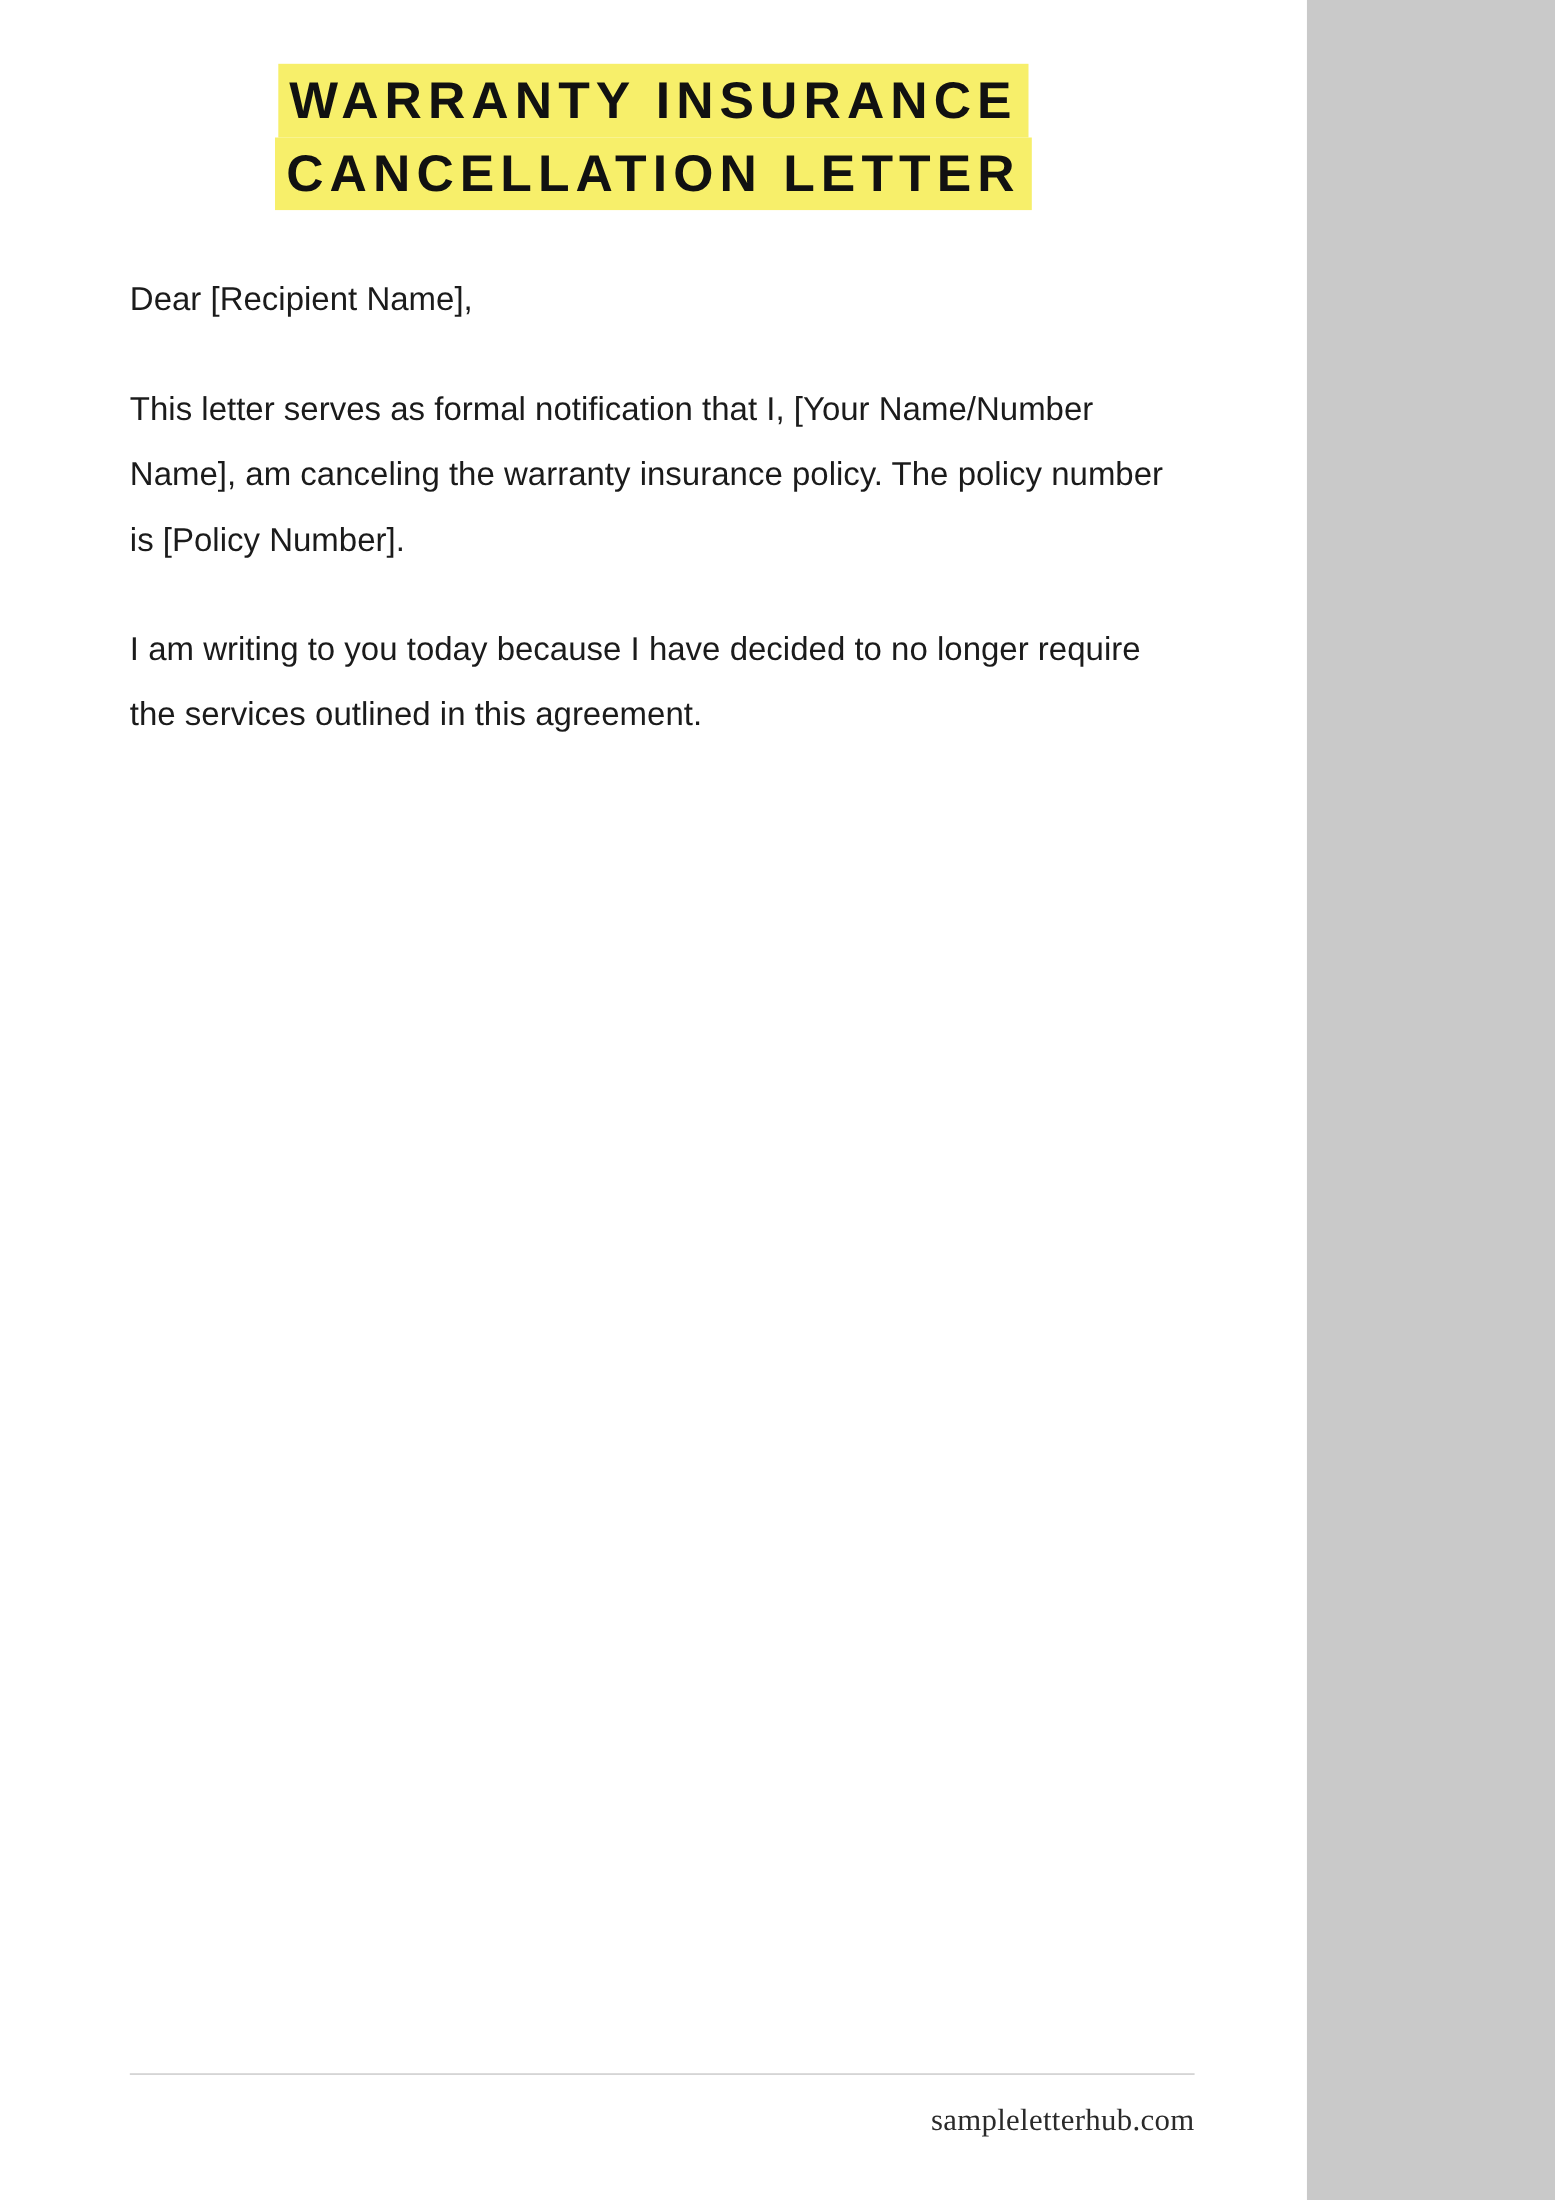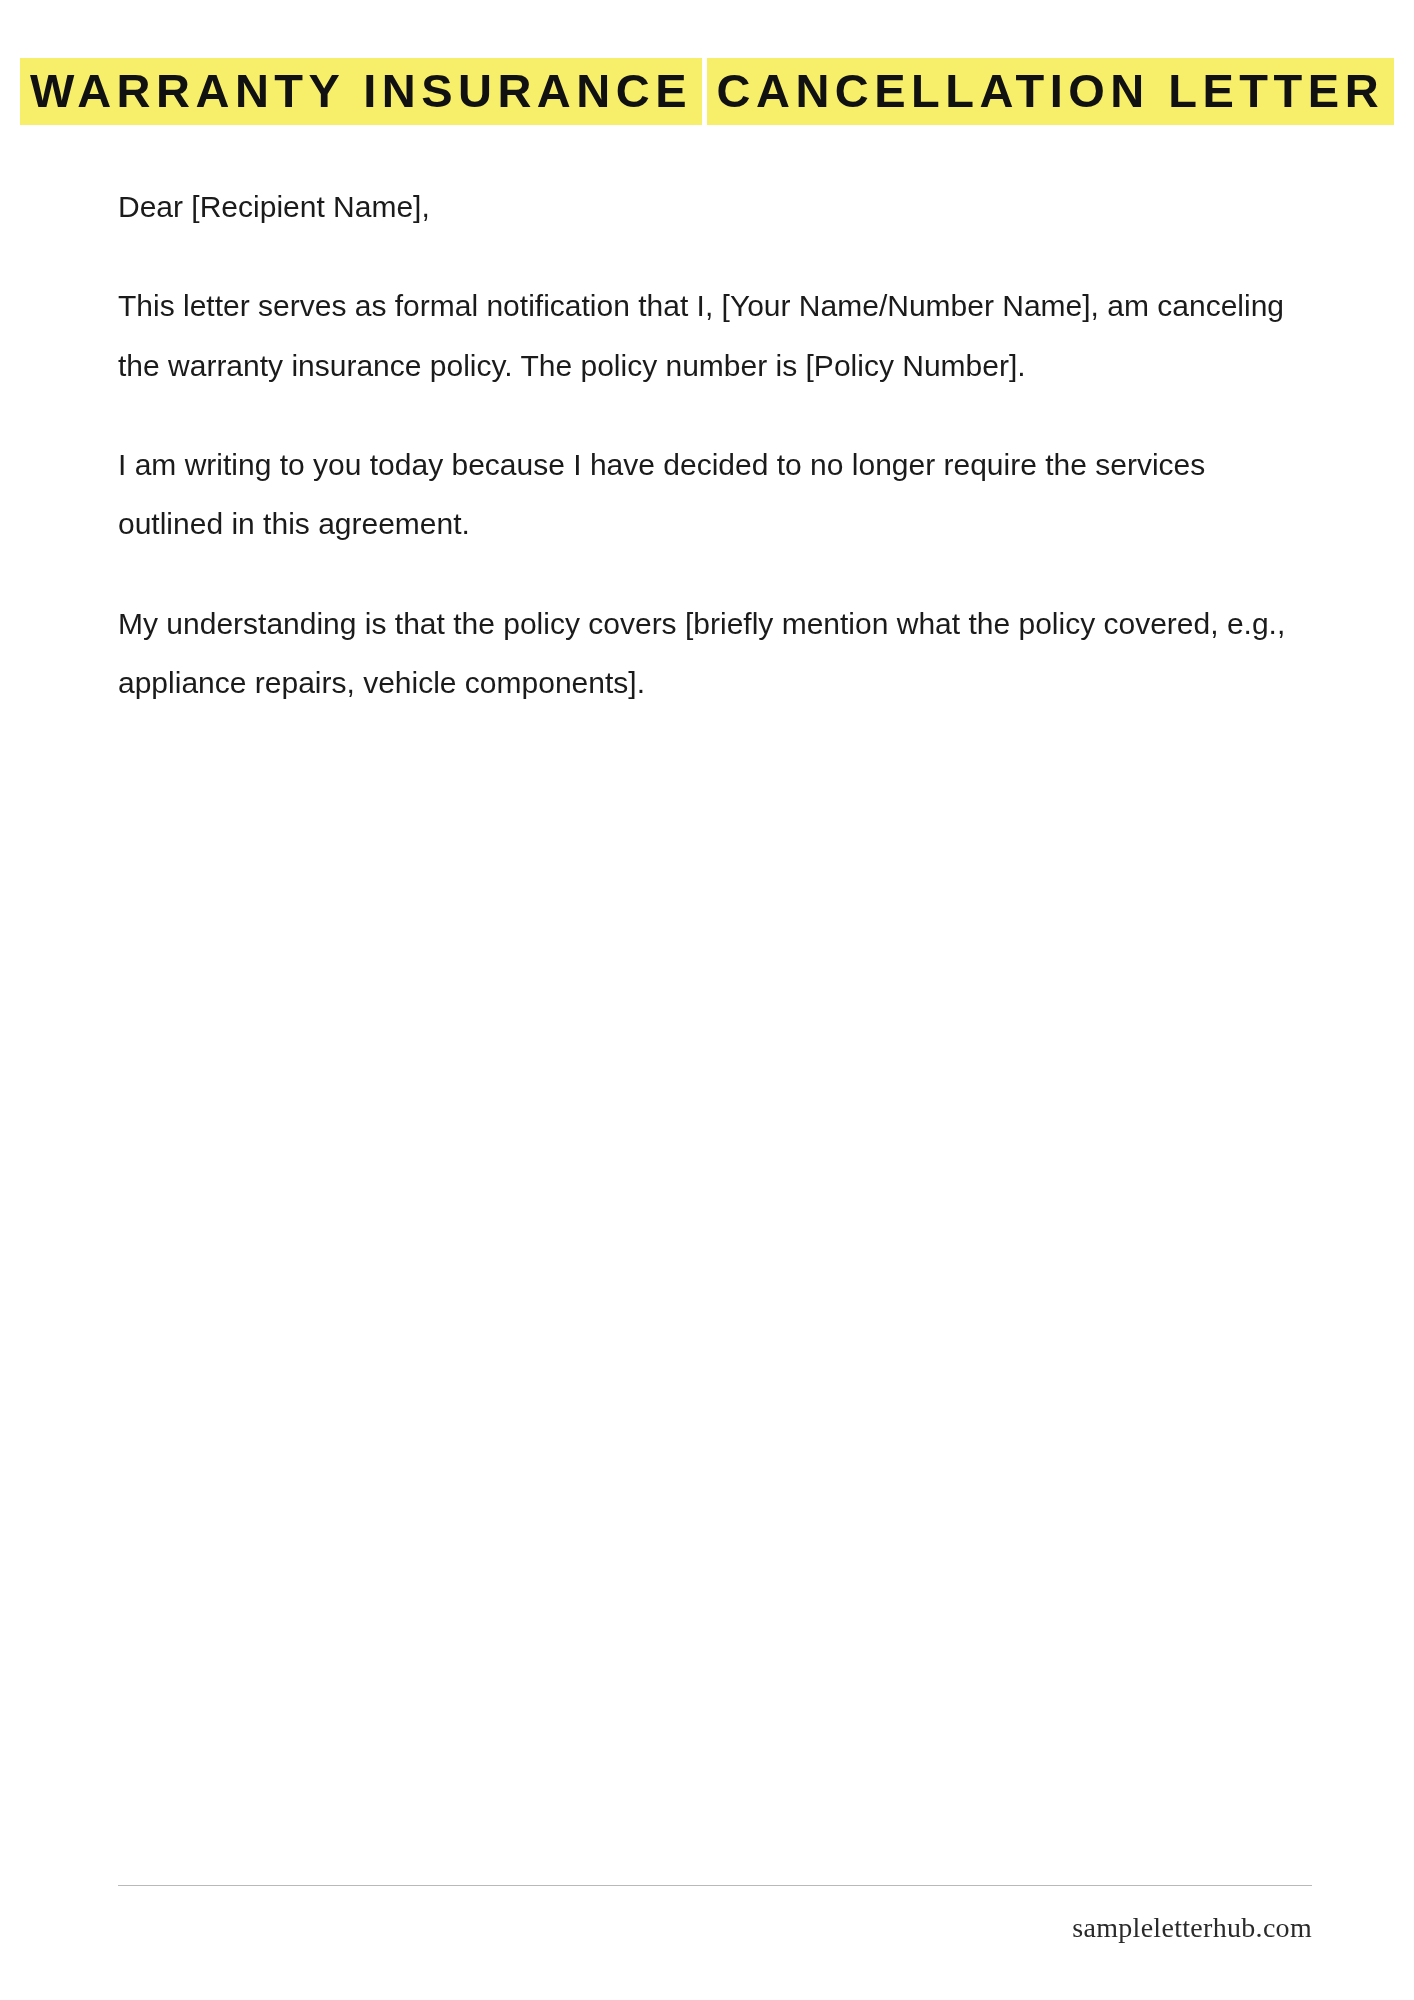--- a/index.html
+++ b/index.html
@@ -7,21 +7,21 @@
     padding: 0;
     background: #c9c9c9;
   }
   body {
     width: 1414px;
     height: 2000px;
     font-family: "Liberation Sans", sans-serif;
   }
   .page {
     position: relative;
-    width: 1414px;
+    width: 1188px;
     height: 2000px;
     background: #ffffff;
     box-sizing: border-box;
     padding: 12px;
     overflow: hidden;
   }
   .sheet {
     position: absolute;
     left: 0;
     top: 0;
@@ -95,21 +95,20 @@
       <div class="title-block">
         <div class="title-line">WARRANTY INSURANCE</div>
         <div class="title-line">CANCELLATION LETTER</div>
       </div>
     </div>
 
     <div class="body-area">
       <p class="para">Dear [Recipient Name],</p>
       <p class="para">This letter serves as formal notification that I, [Your Name/Number Name], am canceling the warranty insurance policy. The policy number is [Policy Number].</p>
       <p class="para">I am writing to you today because I have decided to no longer require the services outlined in this agreement.</p>
-      <p class="para"> My understanding is that the policy covers [briefly mention what the policy covered, e.g., appliance repairs, vehicle components].</p>
 
     </div>
 
     <div class="footer">
       <div class="divider"></div>
       <div class="footer-text">sampleletterhub.com</div>
     </div>
 
   </div>
 </div>

